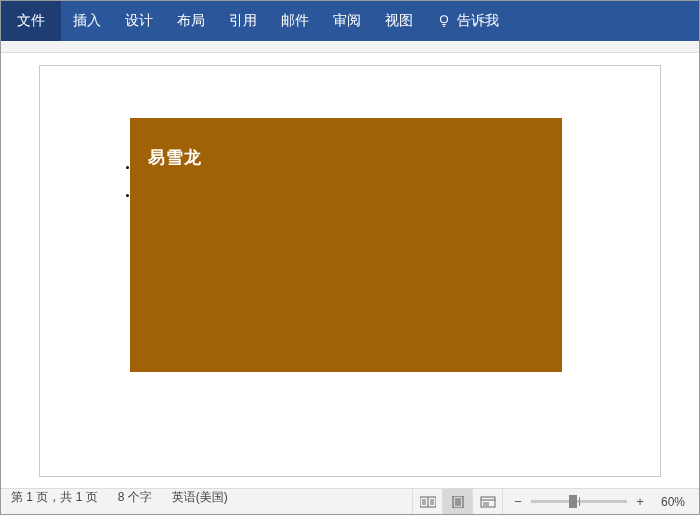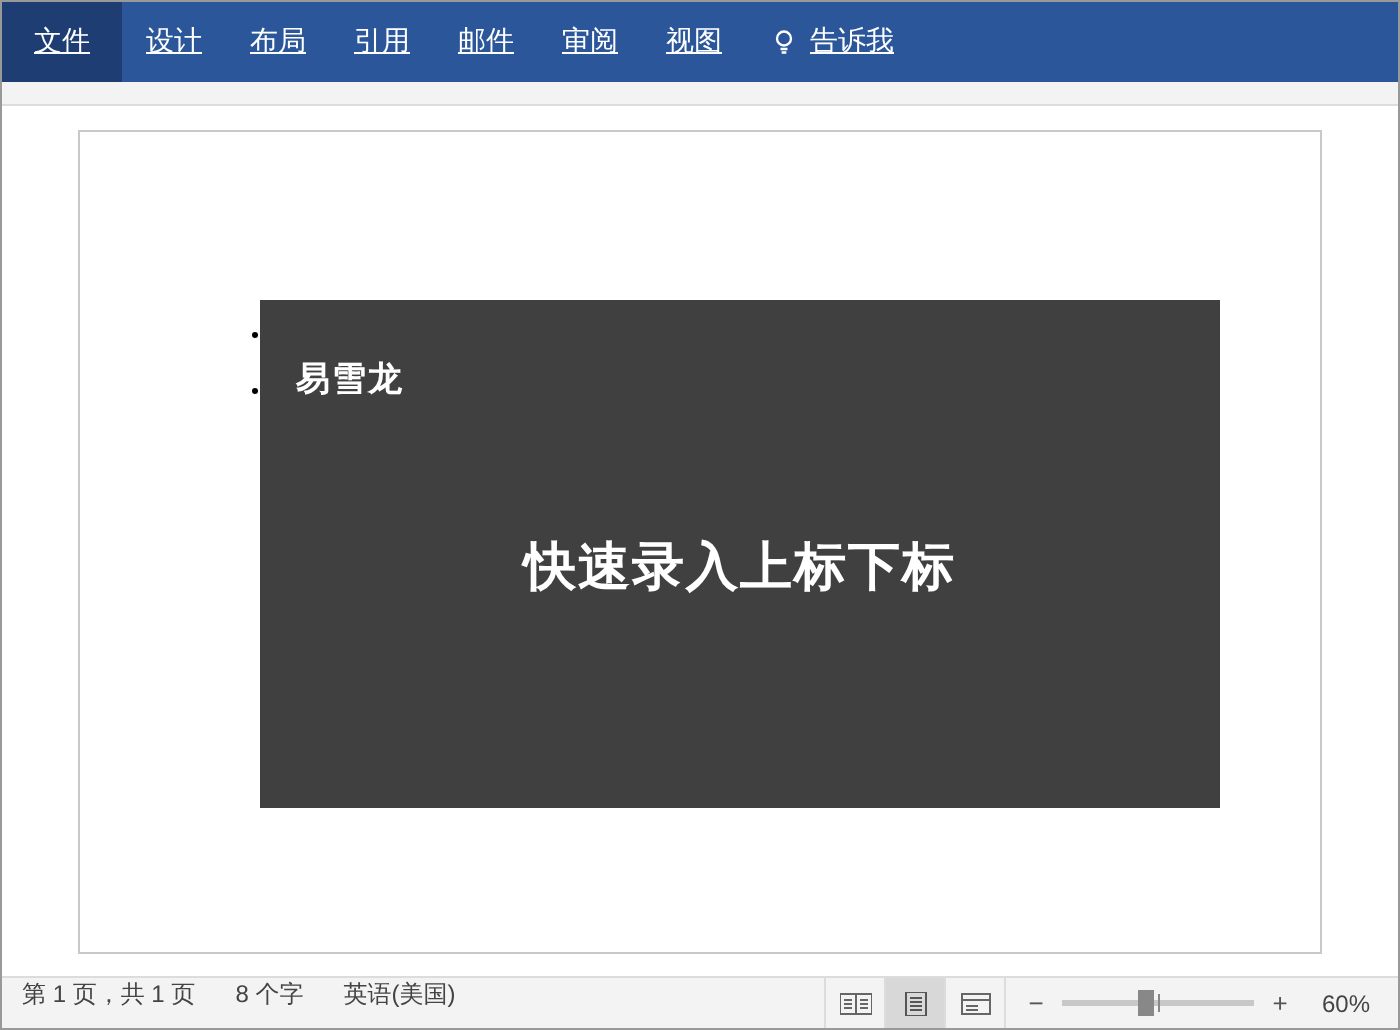--- a/index.html
+++ b/index.html
@@ -1,34 +1,34 @@
 <!DOCTYPE html>
 <html><head>
 <meta charset="utf-8">
 <style>
   * { margin: 0; padding: 0; box-sizing: border-box; }
   html, body { width: 700px; height: 515px; font-family: "Microsoft YaHei", sans-serif; overflow: hidden; background: #fff; }
   .app { width: 700px; height: 515px; border: 1px solid #999; display: flex; flex-direction: column; }
 
   
-  .ribbon { height: 40px; background: #2b579a; display: flex; align-items: stretch; color: #fff; font-size: 14px; text-decoration: underline; }
+  .ribbon { height: 40px; background: #2b579a; display: flex; align-items: stretch; color: #fff; font-size: 14px; }
   .ribbon .tab { padding: 0 12px; display: flex; align-items: center; cursor: pointer; white-space: nowrap; }
   .ribbon .tab.file { background: #1e3e73; padding: 0 16px; }
   .ribbon .spacer { flex: 1; }
   .ribbon .tell-me { display: flex; align-items: center; gap: 6px; padding: 0 12px; cursor: pointer; }
   .ribbon .share { display: flex; align-items: center; gap: 5px; padding: 0 14px; cursor: pointer; }
   .bulb-icon svg, .share-icon svg { display: block; }
 
   
   .ruler { height: 12px; background: #f3f3f3; border-bottom: 1px solid #dcdcdc; }
 
   
   .doc-area { flex: 1; background: #ffffff; display: flex; justify-content: center; align-items: flex-start; overflow: hidden; position: relative; }
   .page { margin-top: 12px; width: 622px; height: 412px; background: #fff; border: 1px solid #c9c9c9; position: relative; }
-  .cover { position: absolute; left: 90px; top: 84px; width: 480px; height: 254px; background: #404040; color: #fff; }
+  .cover { position: absolute; left: 90px; top: 52px; width: 432px; height: 254px; background: #a16207; color: #fff; }
   .cover .author { position: absolute; left: 18px; top: 28px; font-size: 17px; font-weight: 700; letter-spacing: 1px; }
   .cover .title { position: absolute; left: 0; right: 0; top: 116px; text-align: center; font-size: 26px; font-weight: 800; letter-spacing: 1px; font-family: "Microsoft YaHei", sans-serif; }
   .caret-dot { position: absolute; left: 86px; top: 100px; width: 3px; height: 3px; background: #000; border-radius: 50%; }
   .caret-dot.d2 { top: 128px; }
 
   
   .statusbar { height: 26px; background: #f3f3f3; border-top: 1px solid #dcdcdc; display: flex; font-size: 12px; color: #444; }
   .statusbar .seg { padding: 0 10px; cursor: pointer; }
   .statusbar .sep-flex { flex: 1; }
   .view-btns { display: flex; align-items: center; height: 100%; }
@@ -43,20 +43,21 @@
   .zoom .slider .thumb { position: absolute; top: -5px; width: 8px; height: 13px; background: #888; left: 40%; }
   .zoom .pct { width: 38px; text-align: right; padding-right: 6px; cursor: pointer; }
 </style>
 </head>
 <body>
 
 <div class="app">
 
   <div class="ribbon">
     <div class="tab file">文件</div>
+    <div class="tab">插入</div>
     <div class="tab">设计</div>
     <div class="tab">布局</div>
     <div class="tab">引用</div>
     <div class="tab">邮件</div>
     <div class="tab">审阅</div>
     <div class="tab">视图</div>
     <div class="tell-me">
       <span class="bulb-icon">
         <svg width="14" height="14" viewBox="0 0 24 24" fill="none" stroke="#fff" stroke-width="2">
           <circle cx="12" cy="9" r="6"></circle>
@@ -69,21 +70,20 @@
   </div>
 
   <div class="ruler"></div>
 
   <div class="doc-area">
     <div class="page">
       <div class="caret-dot"></div>
       <div class="caret-dot d2"></div>
       <div class="cover">
         <div class="author">易雪龙</div>
-        <div class="title">快速录入上标下标</div>
       </div>
     </div>
   </div>
 
   <div class="statusbar">
     <div class="seg">第 1 页，共 1 页</div>
     <div class="seg">8 个字</div>
     <div class="seg">英语(美国)</div>
     <div class="sep-flex"></div>
 

